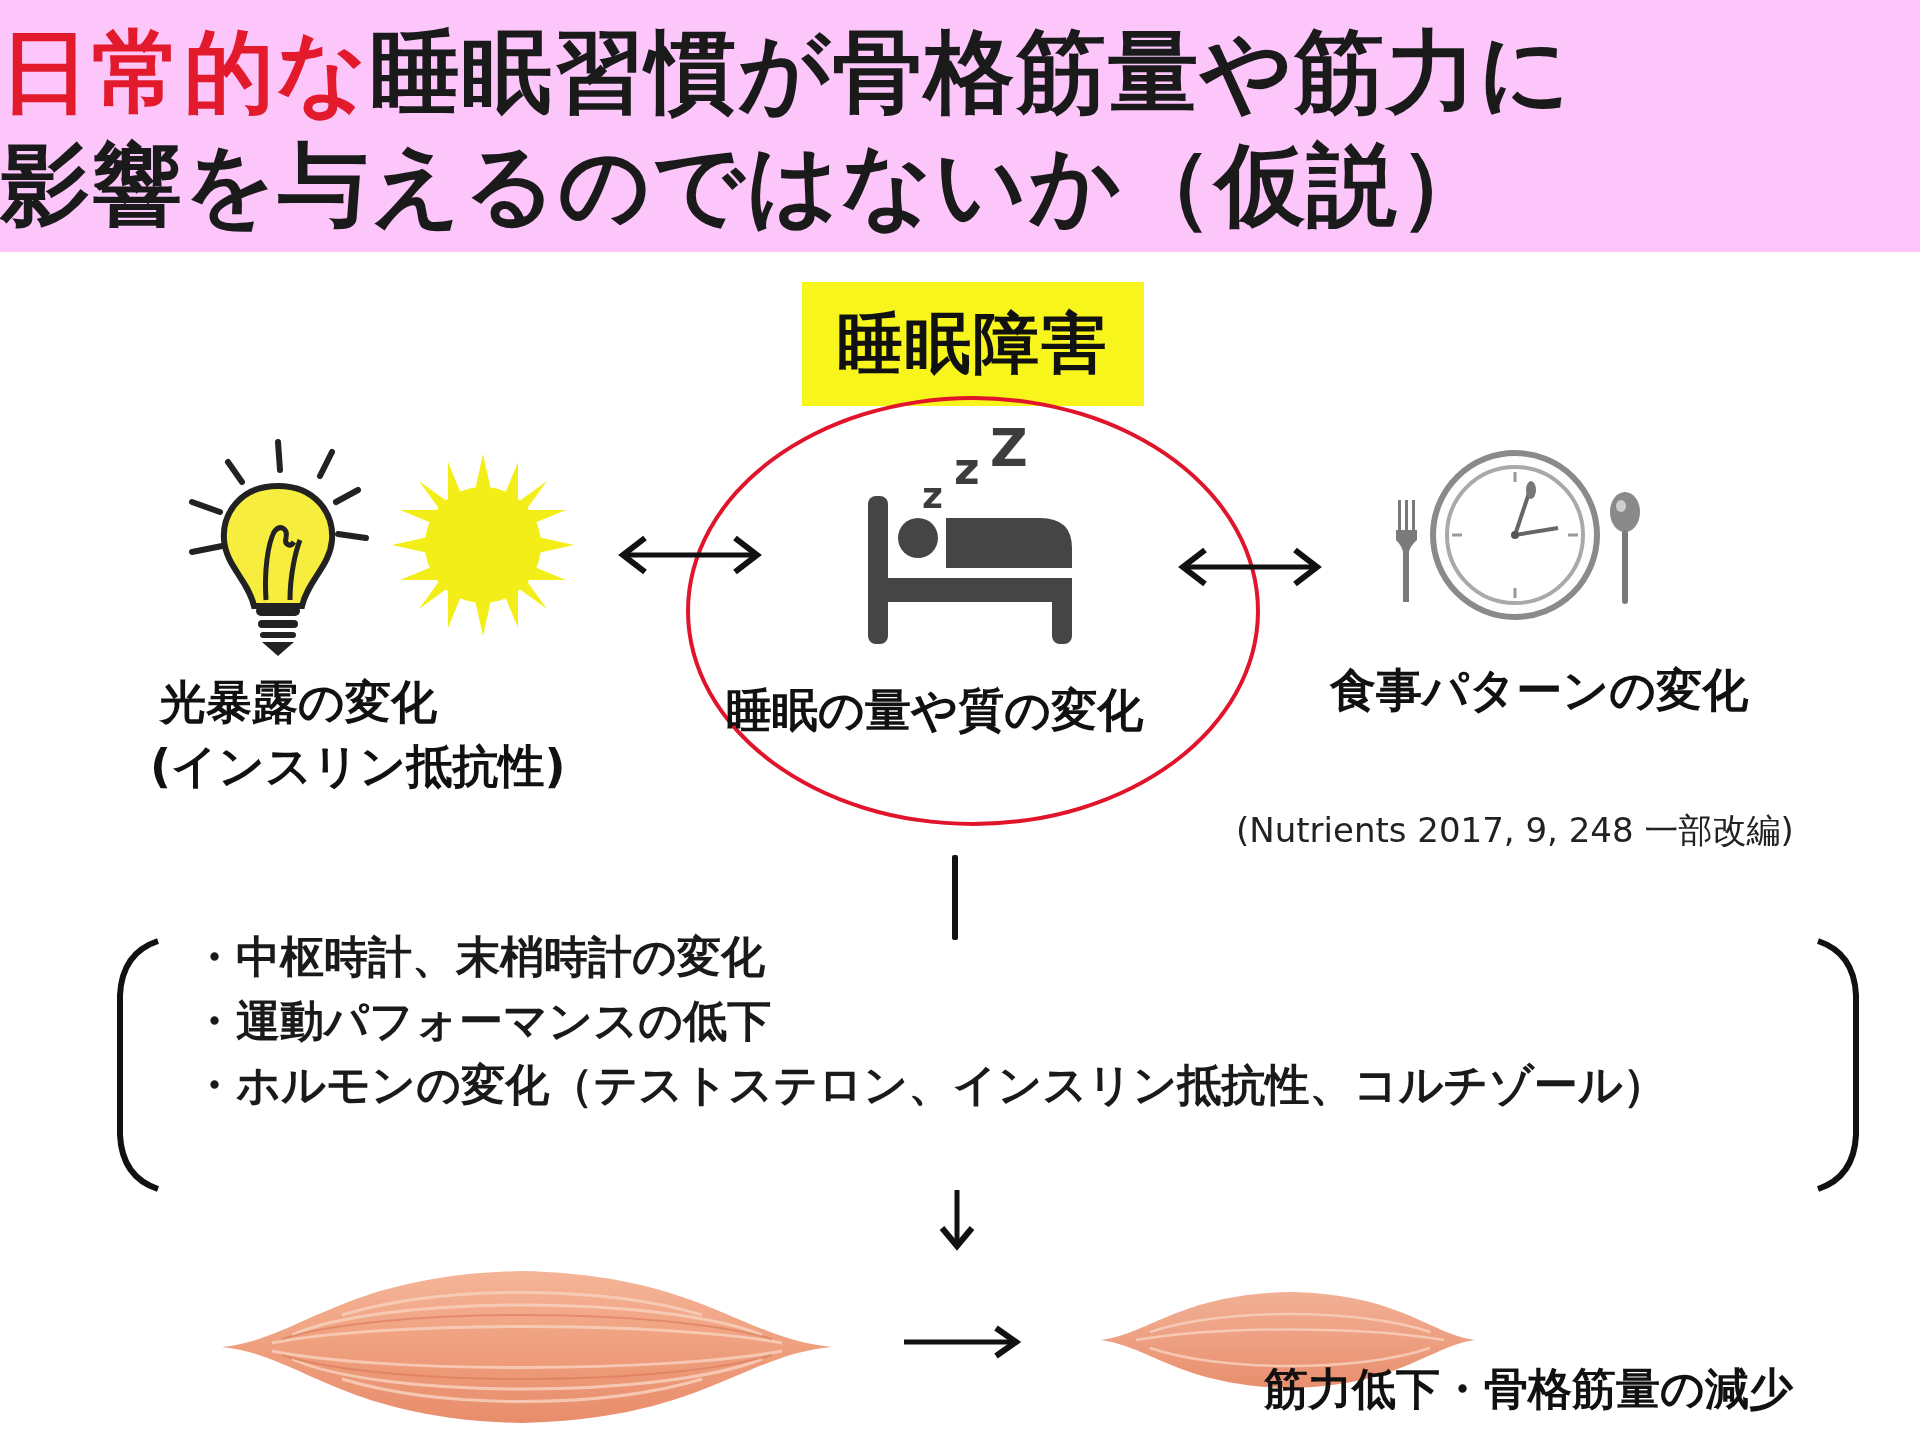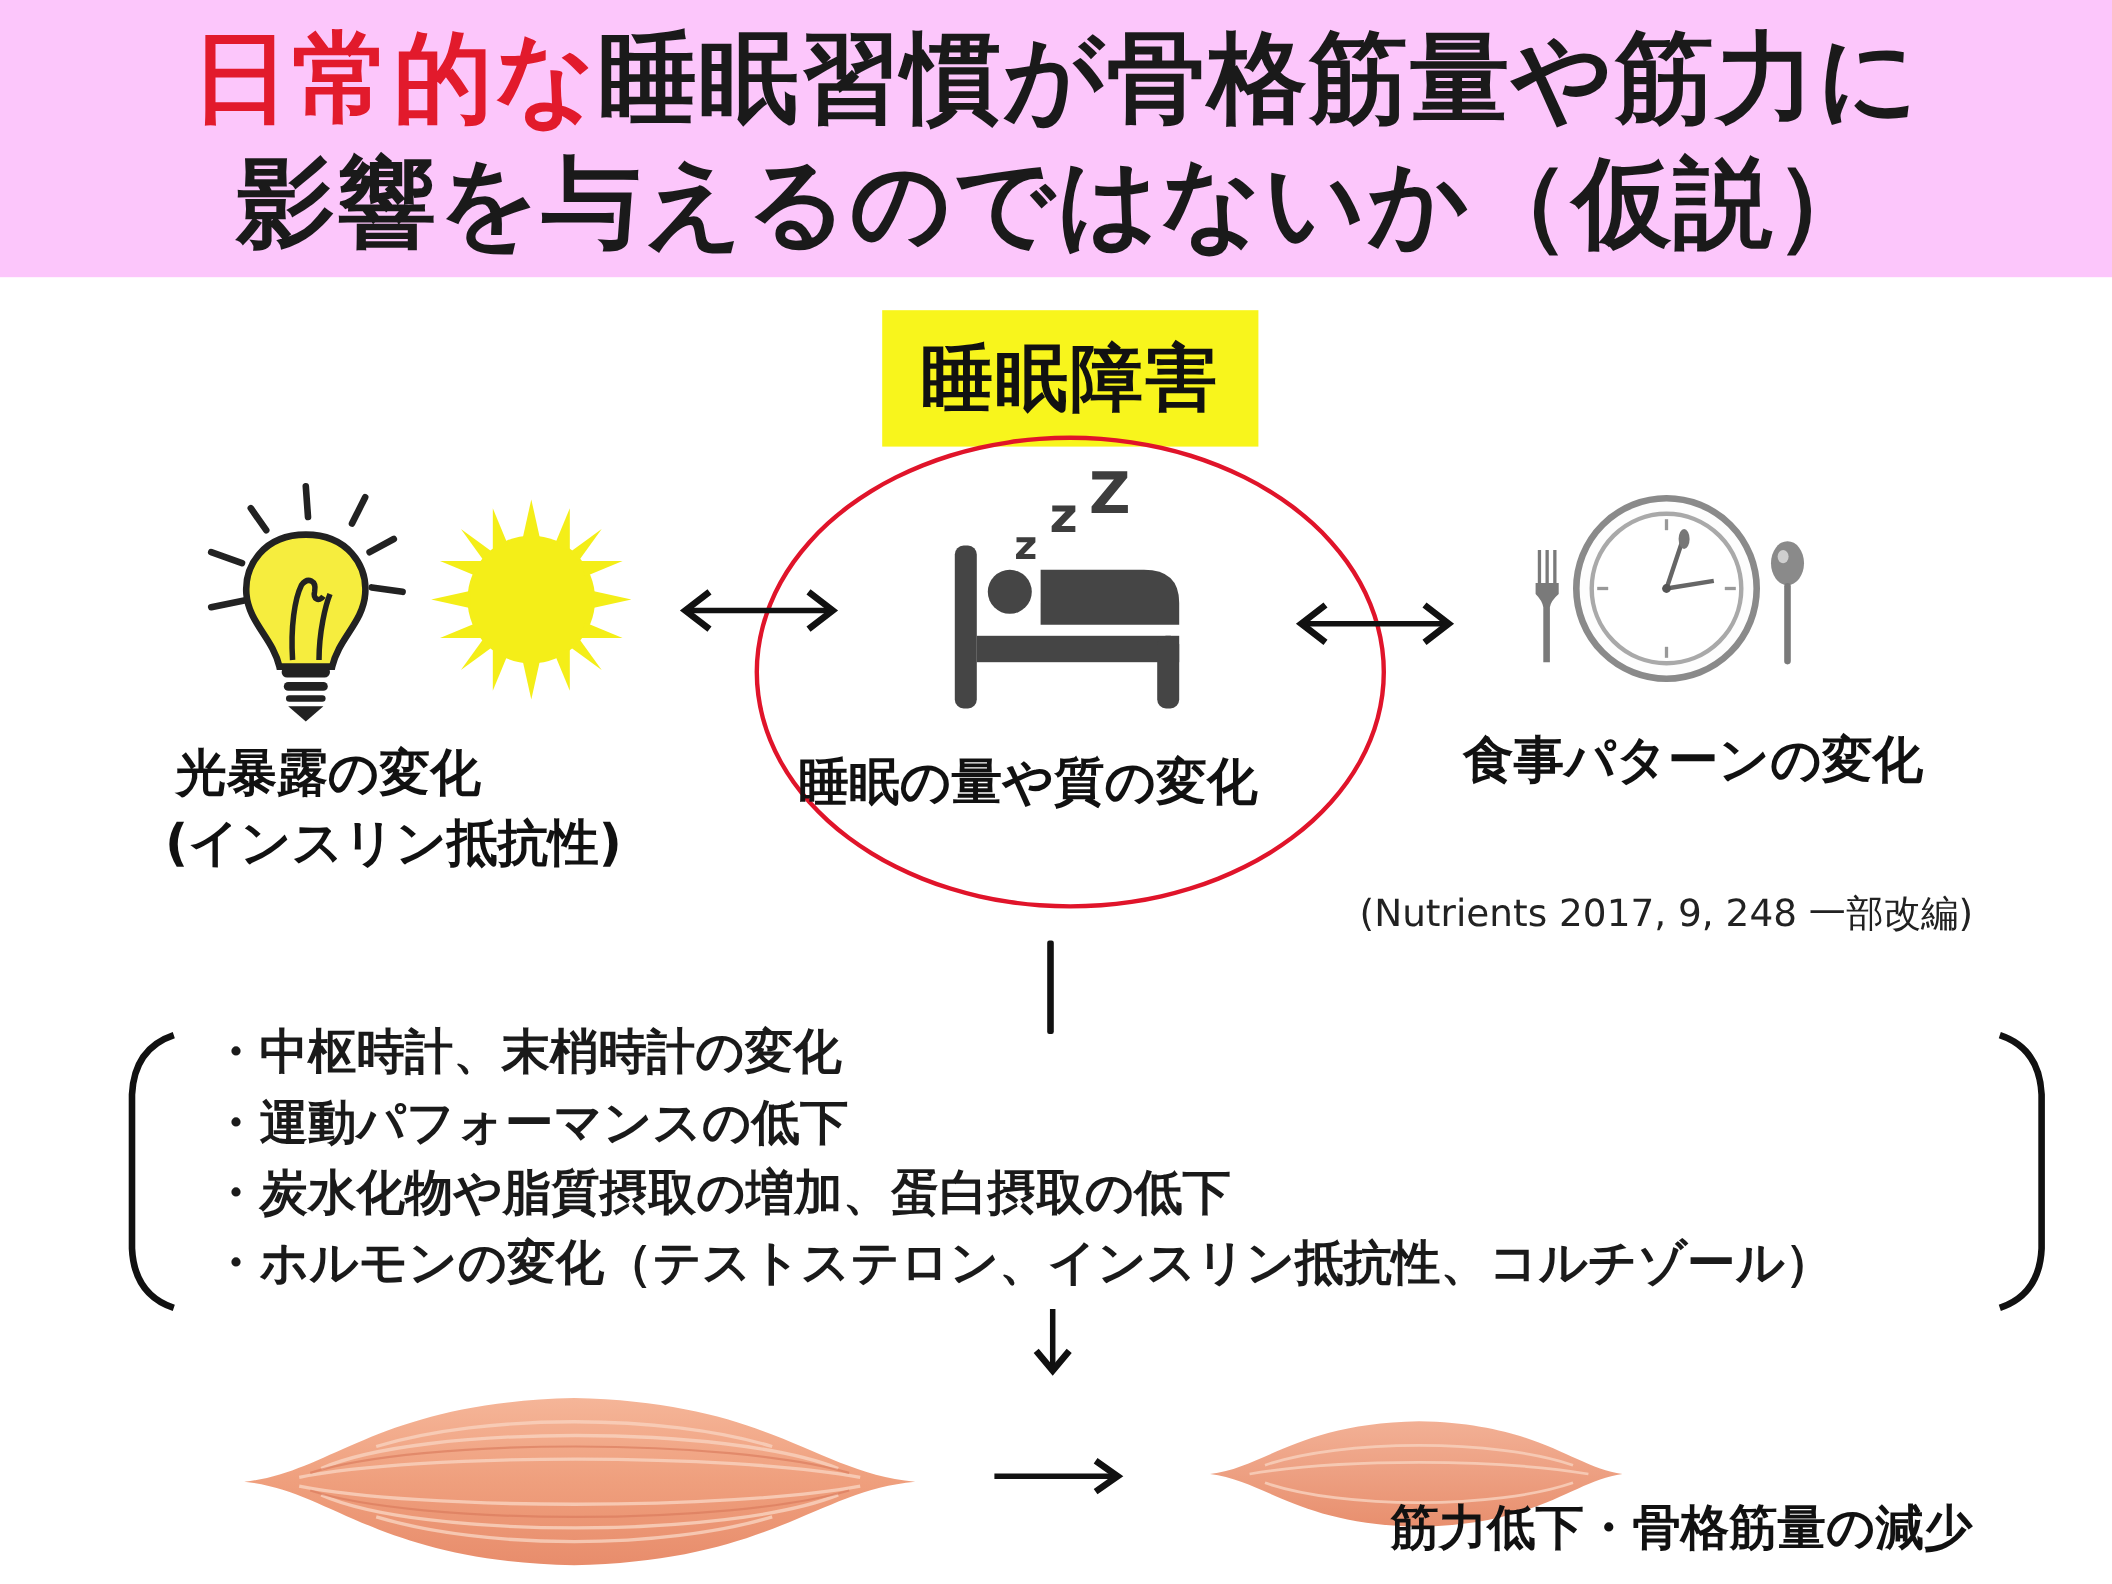--- a/index.html
+++ b/index.html
@@ -18,21 +18,20 @@
     .abs { position: absolute; }
 
     
     .header {
       left: 0; top: 0; width: 1920px; height: 252px;
       background: #fcc6fb;
     }
     .title-line {
       position: absolute;
       left: 0; width: 1920px;
-      text-align: center;
       font-size: 90px;
       font-weight: bold;
       line-height: 100px;
       letter-spacing: 2px;
       white-space: nowrap;
     }
     .title-line.l1 { top: 22px; }
     .title-line.l2 { top: 135px; }
     .title-red { color: #e21a2c; }
     .title-dark { color: #1a1a1a; }
@@ -204,21 +203,20 @@
 <svg class="abs" style="left:108px; top:935px;" width="60" height="260" viewBox="0 0 60 260">
   <path d="M50 6 Q14 18 12 60 V200 Q14 242 50 254" fill="none" stroke="#111" stroke-width="6"></path>
 </svg>
 <svg class="abs" style="left:1808px; top:935px;" width="60" height="260" viewBox="0 0 60 260">
   <path d="M10 6 Q46 18 48 60 V200 Q46 242 10 254" fill="none" stroke="#111" stroke-width="6"></path>
 </svg>
 
 <div class="abs effects">
   <div class="item">・中枢時計、末梢時計の変化</div>
   <div class="item">・運動パフォーマンスの低下</div>
-  <div class="item">・炭水化物や脂質摂取の増加、蛋白摂取の低下</div>
   <div class="item">・ホルモンの変化（テストステロン、インスリン抵抗性、コルチゾール）</div>
 </div>
 
 <svg class="abs" style="left:932px; top:1186px;" width="50" height="66" viewBox="0 0 50 66">
   <line x1="25" y1="4" x2="25" y2="58" stroke="#111" stroke-width="5"></line>
   <polyline points="10,42 25,60 40,42" fill="none" stroke="#111" stroke-width="6"></polyline>
 </svg>
 
 <svg class="abs" style="left:222px; top:1255px;" width="620" height="180" viewBox="0 0 620 180">
   <defs>

